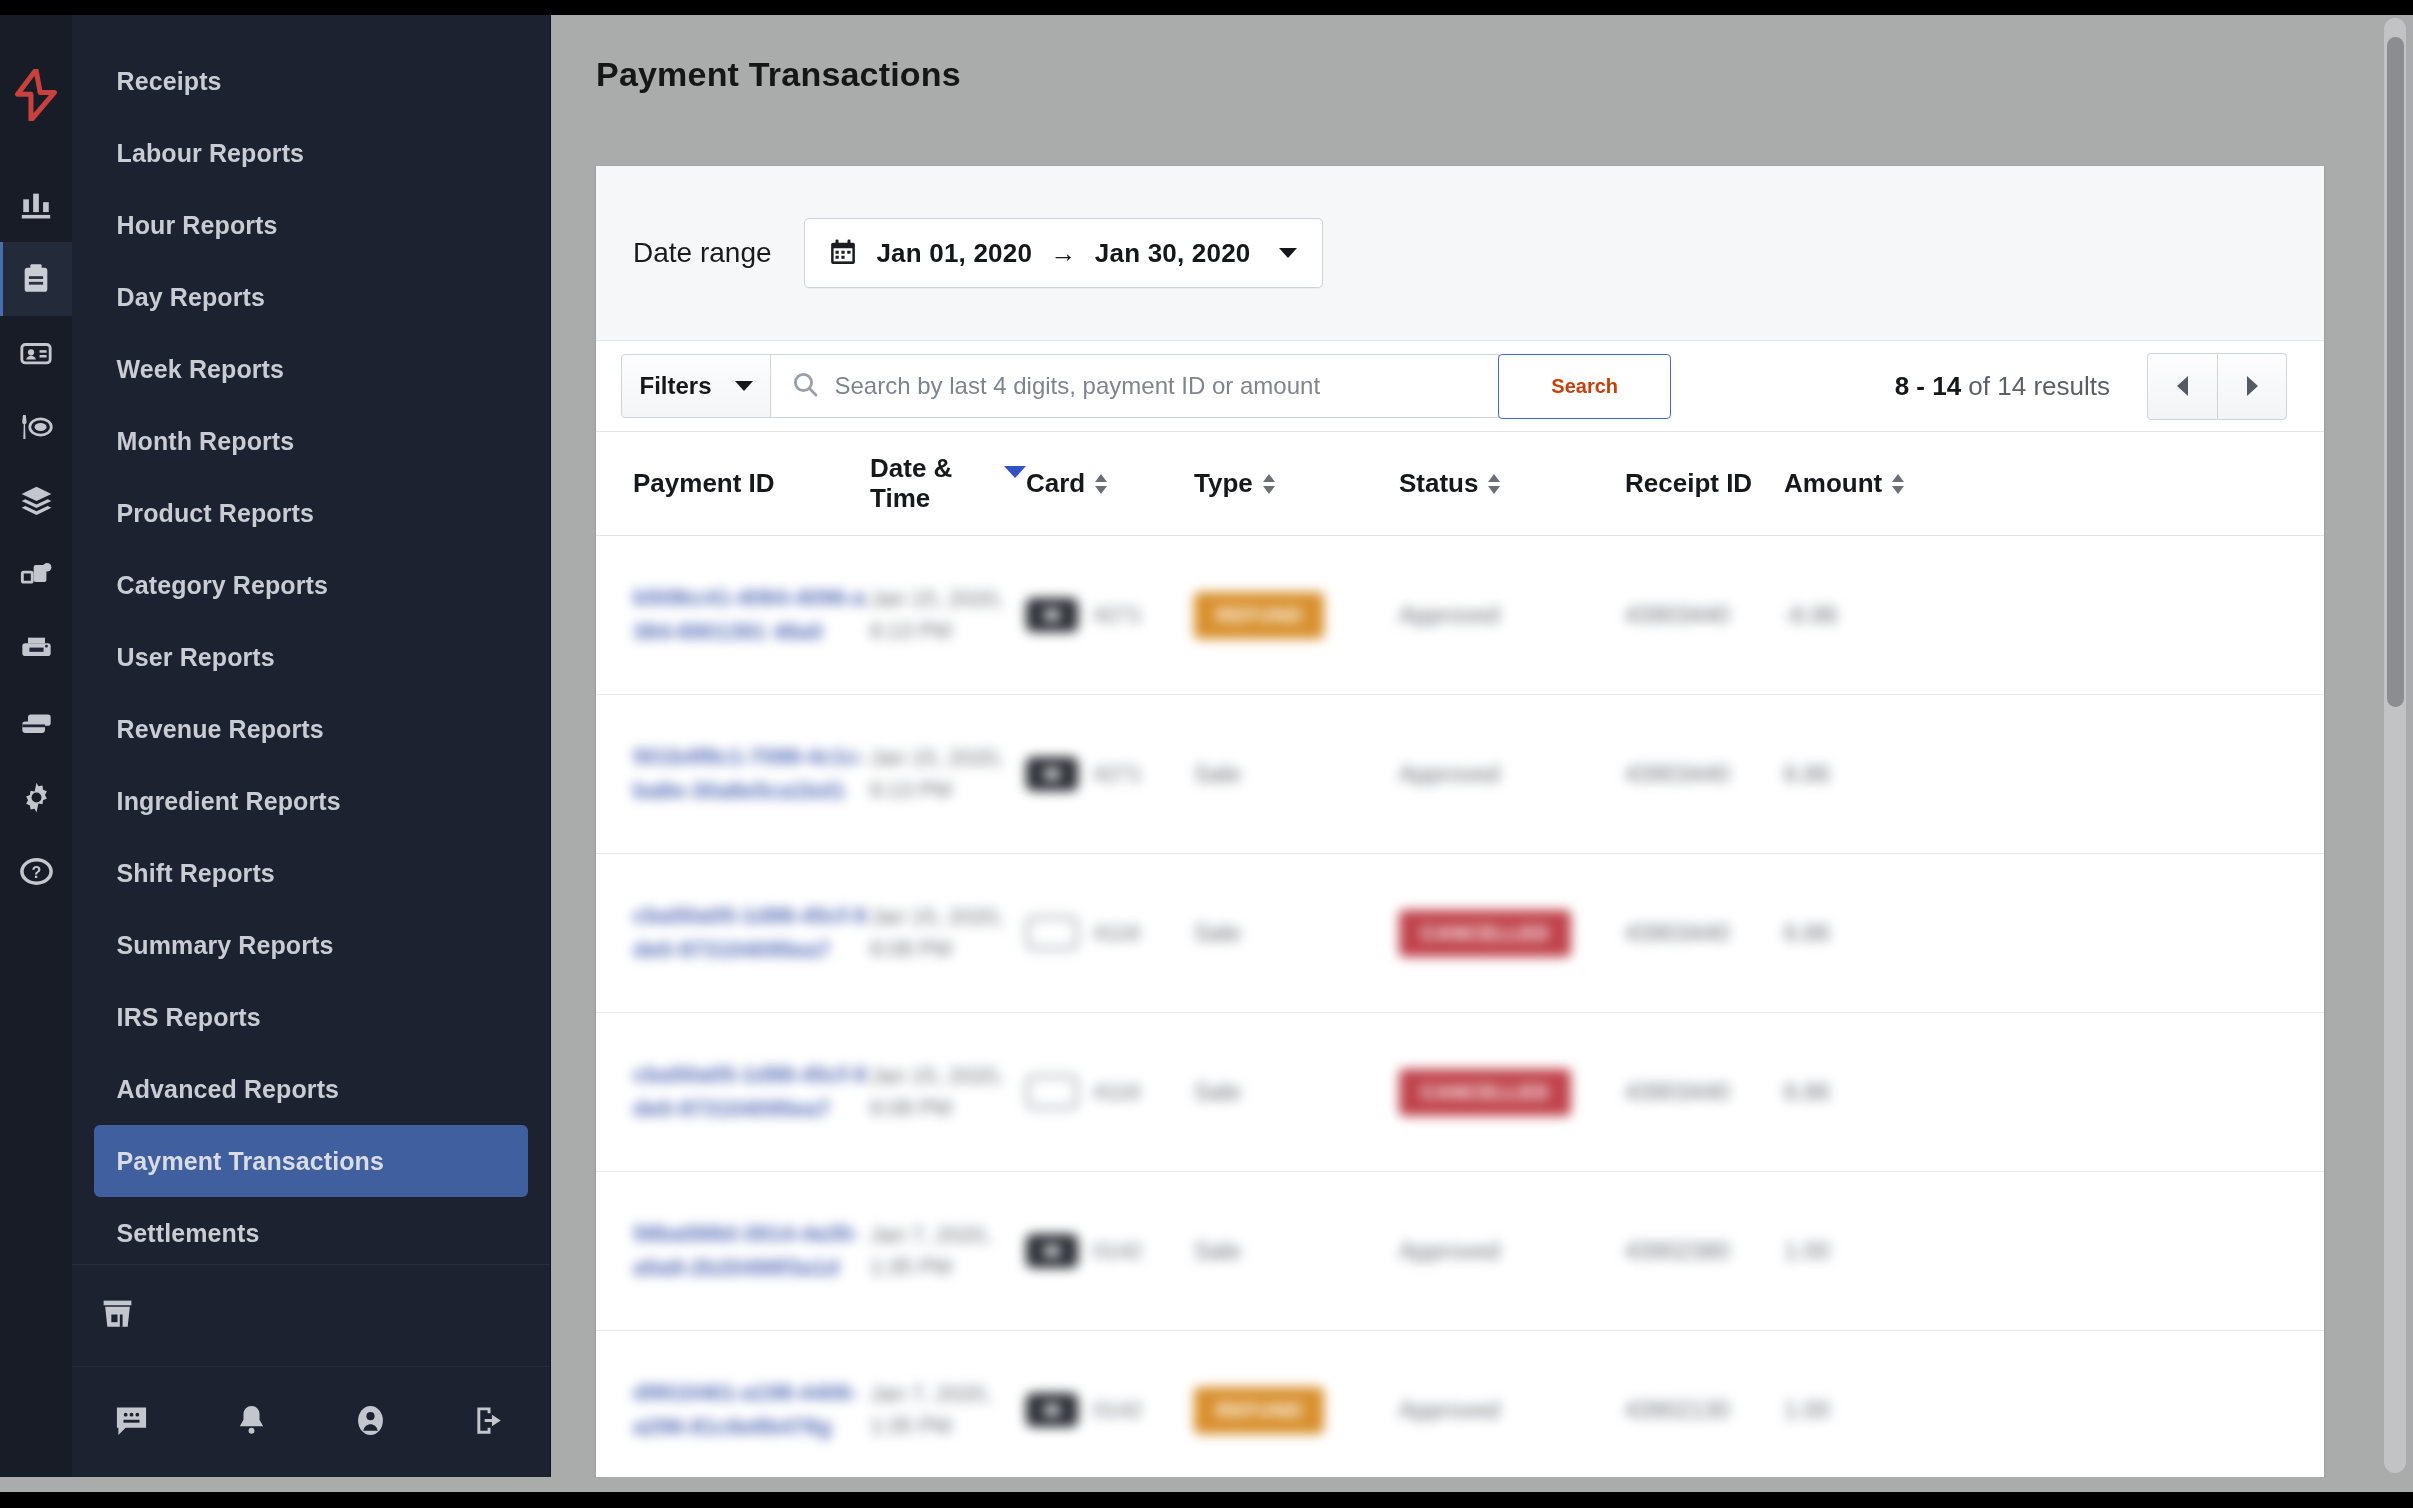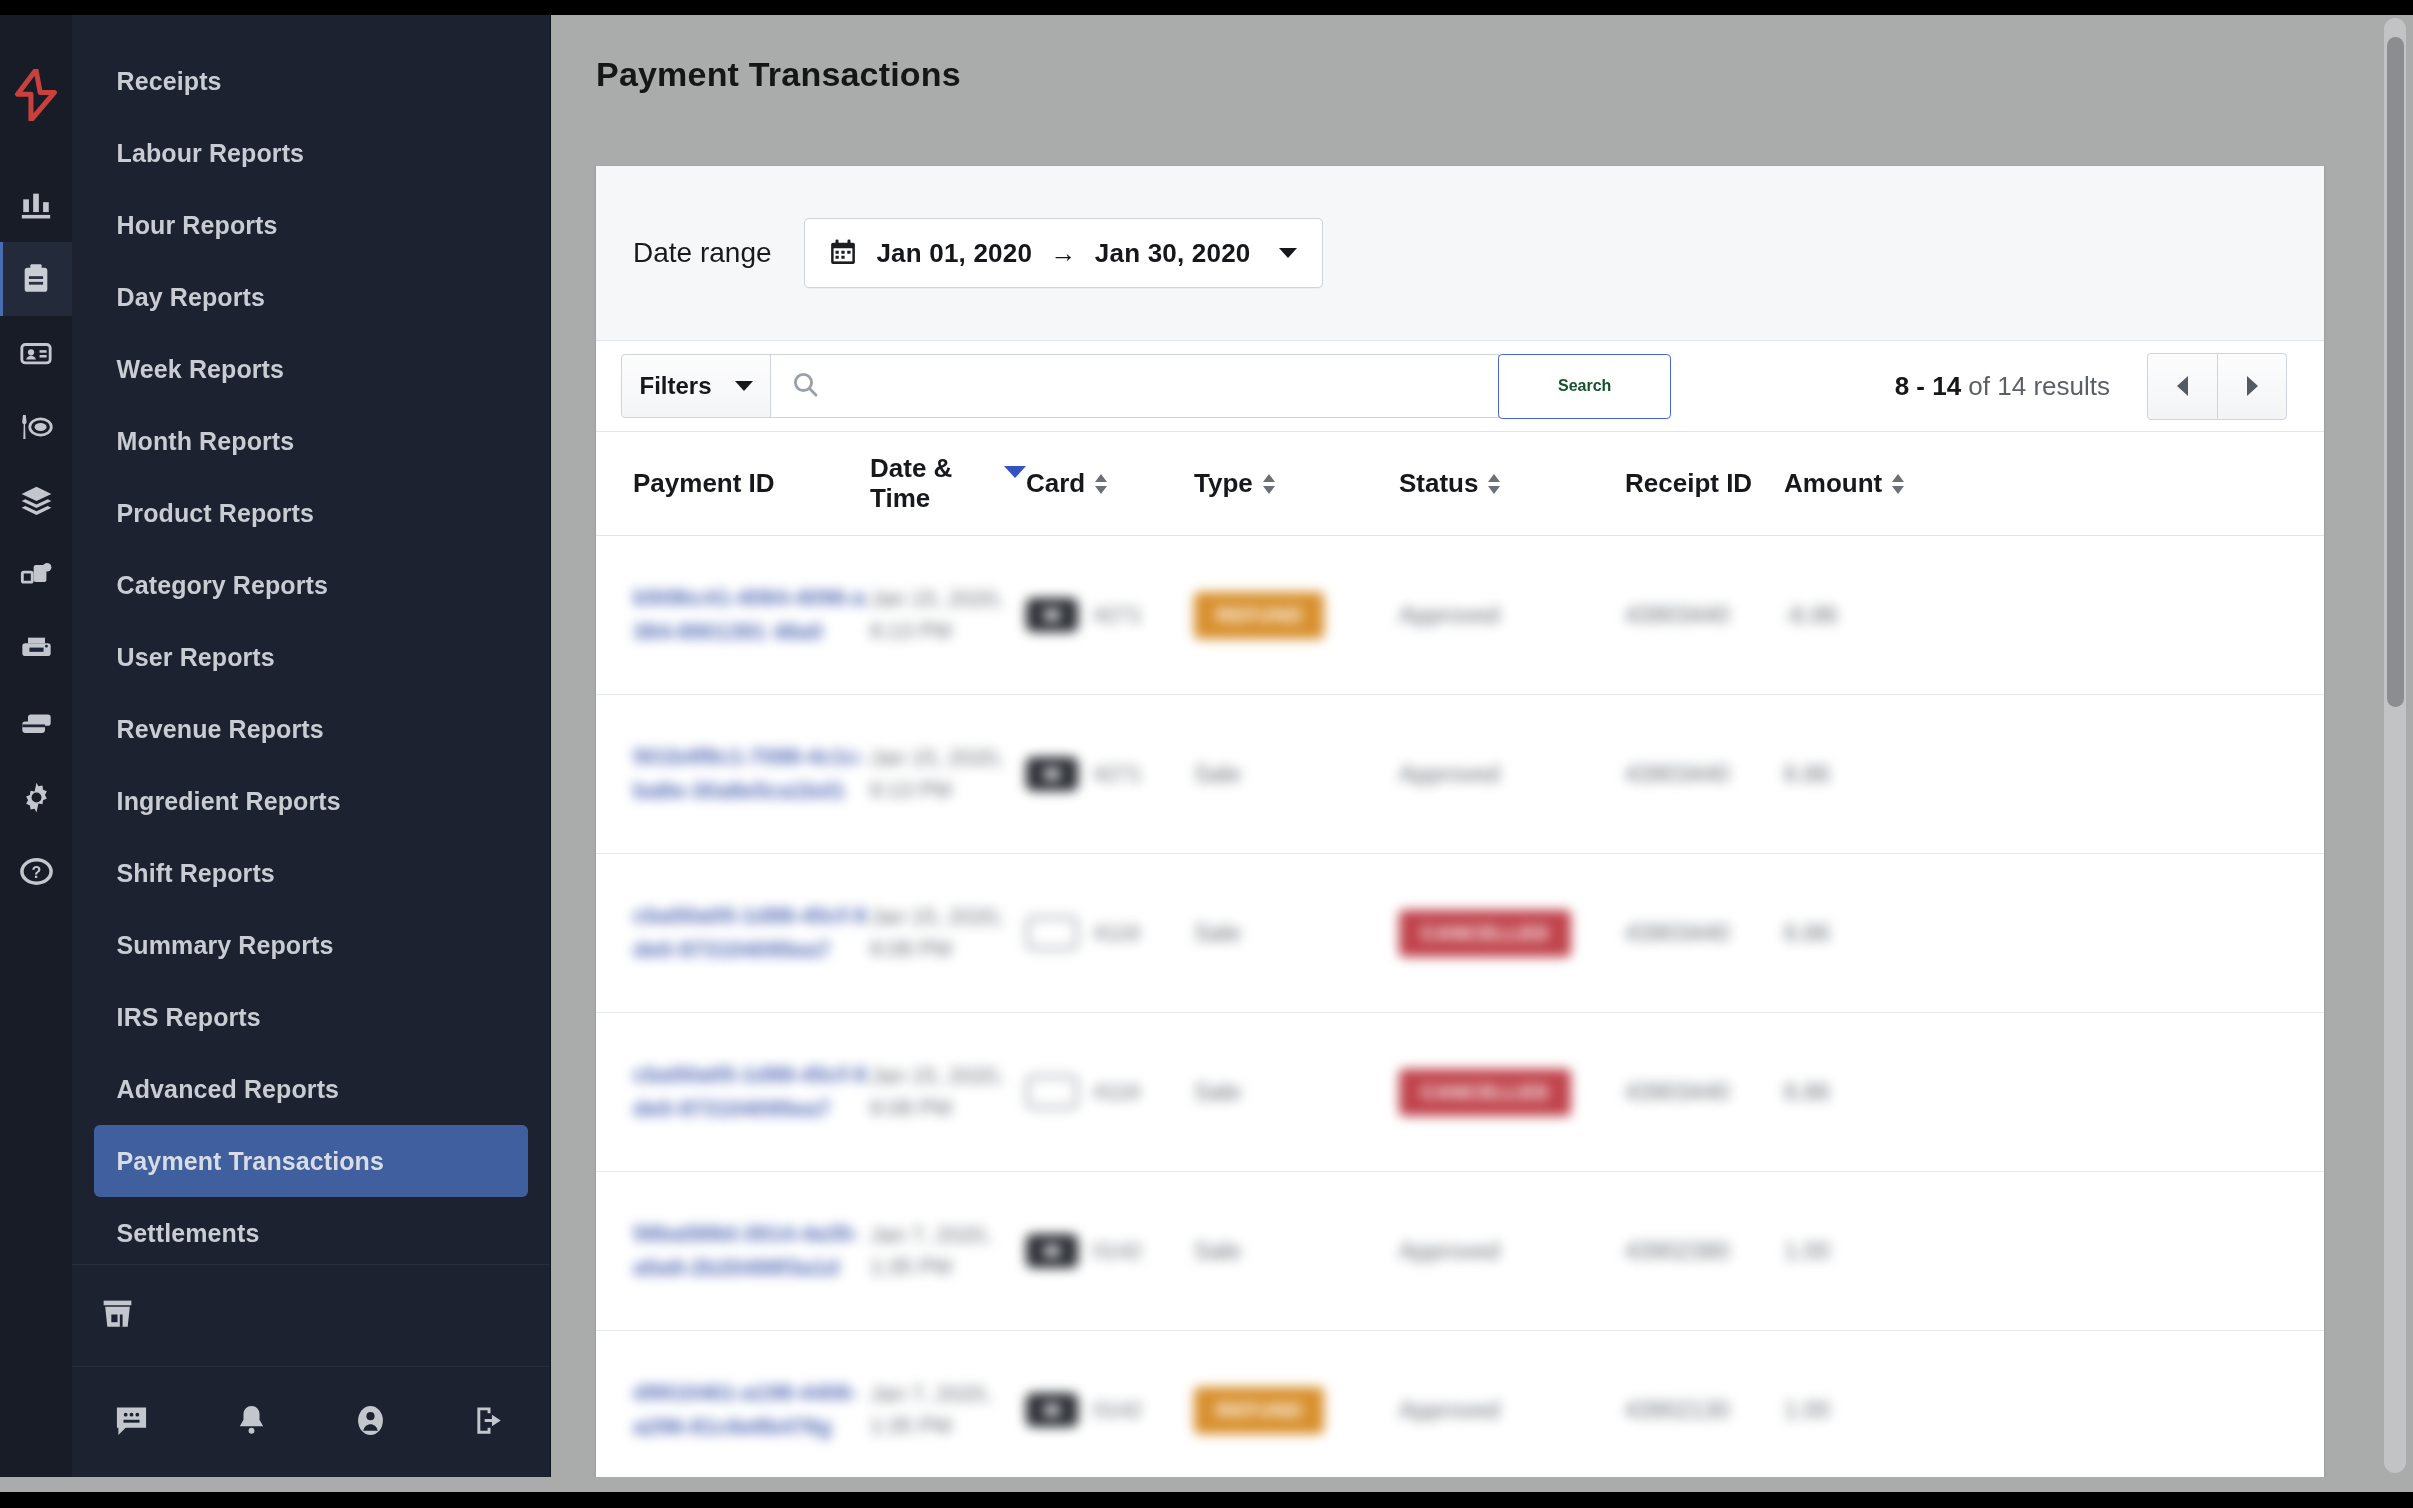--- a/index.html
+++ b/index.html
@@ -176,22 +176,22 @@
     font-family: "Liberation Sans", sans-serif;
     font-size: 24px; color: #15171a;
     width: 100%; background: transparent;
   }
   #search-input::placeholder { color: #7f848d; }
   #search-btn {
     height: 65px; min-width: 173px;
     border: 1.7px solid #4763d0;
     border-radius: 4.2px;
     background: #fff;
-    color: #14532d;
-    font-size: 16px; font-weight: bold;
+    color: #c2410c;
+    font-size: 20px; font-weight: bold;
     font-family: "Liberation Sans", sans-serif;
     cursor: pointer;
     margin-left: -0.8px;
   }
   #results-area {
     margin-left: auto;
     display: flex; align-items: center; gap: 37px;
   }
   #results-count { font-size: 26px; color: #5b5f66; white-space: nowrap; }
   #results-count b { color: #15171a; }
@@ -543,20 +543,21 @@
           <span>Filters</span>
           <span class="caret-down"></span>
         </div>
         <div id="search-wrap">
           <span>
             <svg width="28.5" height="28.5" viewBox="0 0 24 24" fill="none" stroke="#9aa0a8" stroke-width="2.4">
               <circle cx="10.5" cy="10.5" r="6.8"></circle>
                   <line x1="15.6" y1="15.6" x2="21" y2="21" stroke-linecap="round"></line>
             </svg>
           </span>
+          <input id="search-input" type="text" placeholder="Search by last 4 digits, payment ID or amount" style="">
         </div>
         <button id="search-btn">Search</button>
 
         <div id="results-area">
           <div id="results-count">
             <b>8 - 14</b>
             <span>of 14 results</span>
           </div>
           <div id="pager">
             <div class="pager-btn">

